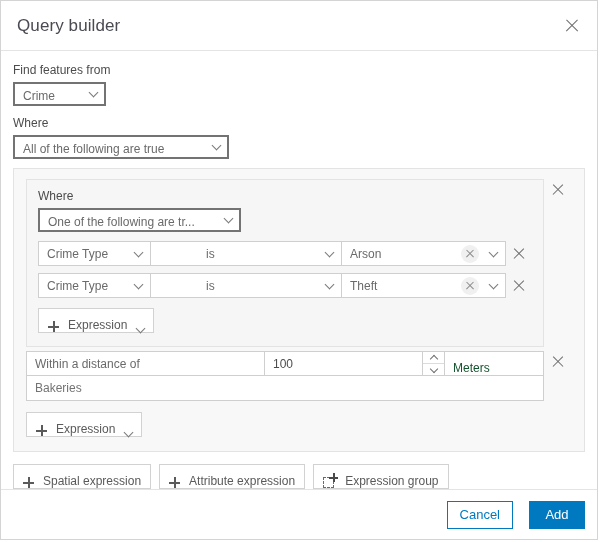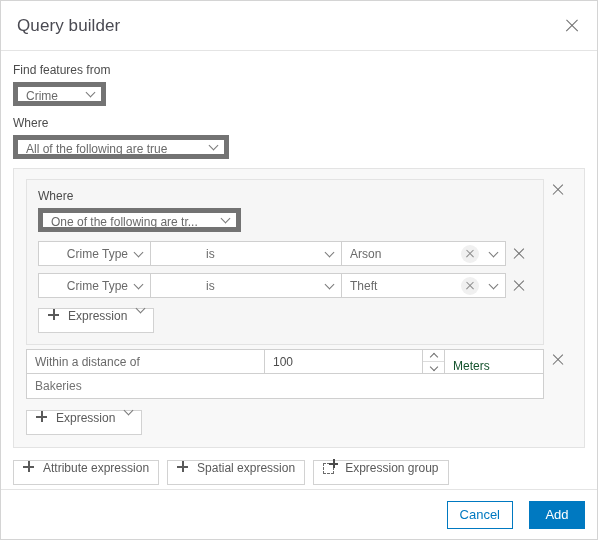--- a/index.html
+++ b/index.html
@@ -74,21 +74,21 @@
   .field-label {
     font-size: 12px;
     color: #4c4c4c;
     margin-bottom: 5px;
     line-height: 14px;
   }
   
   .select {
     position: relative;
     height: 24px;
-    border: 5px solid #737373;
+    border: 2px solid #737373;
     background: #ffffff;
     box-sizing: border-box;
     display: flex;
     align-items: center;
     padding: 4px 22px 0 8px;
     font-size: 12px;
     color: #6a6a6a;
     cursor: pointer;
     white-space: nowrap;
     overflow: hidden;
@@ -177,21 +177,21 @@
     right: 8px;
     top: 50%;
     width: 7px;
     height: 7px;
     margin-top: -5px;
     border-right: 1.3px solid #7a7a7a;
     border-bottom: 1.3px solid #7a7a7a;
     transform: rotate(45deg);
     box-sizing: border-box;
   }
-  .cell-field { width: 112px; flex: 0 0 112px; justify-content: flex-end; }
+  .cell-field { width: 112px; flex: 0 0 112px; }
   .cell-op    { width: 144px; flex: 0 0 144px; margin-left: 47px; }
   .cell-val   { flex: 1; padding-right: 48px; }
   .clear-chip {
     position: absolute;
     right: 26px;
     top: 50%;
     margin-top: -9px;
     width: 18px;
     height: 18px;
     border-radius: 50%;
@@ -213,21 +213,21 @@
     width: 26px;
     flex: 0 0 26px;
     display: flex;
     justify-content: center;
     align-items: center;
   }
 
   
   .btn-ghost {
     display: inline-flex;
-    align-items: flex-start;
+    align-items: flex-end;
     height: 25px;
     border: 1px solid #d2d2d2;
     background: #ffffff;
     padding: 0 9px 0 9px;
     font-size: 12px;
     color: #5a5a5a;
     box-sizing: border-box;
     cursor: pointer;
     white-space: nowrap;
   }
@@ -559,25 +559,25 @@
       <div class="btn-ghost" style="margin-top:11px;">
         <span class="plus"></span>
         <span>Expression</span>
         <span class="caret-s"></span>
       </div>
     </div>
 
     <div class="add-bar">
       <div class="btn-ghost">
         <span class="plus"></span>
-        <span>Attribute expression</span>
+        <span>Spatial expression</span>
       </div>
       <div class="btn-ghost">
         <span class="plus"></span>
-        <span>Spatial expression</span>
+        <span>Attribute expression</span>
       </div>
       <div class="btn-ghost">
         <span class="icon-group">
           <span class="dashed"></span>
           <span class="gp"></span>
         </span>
         <span>Expression group</span>
       </div>
     </div>
 

